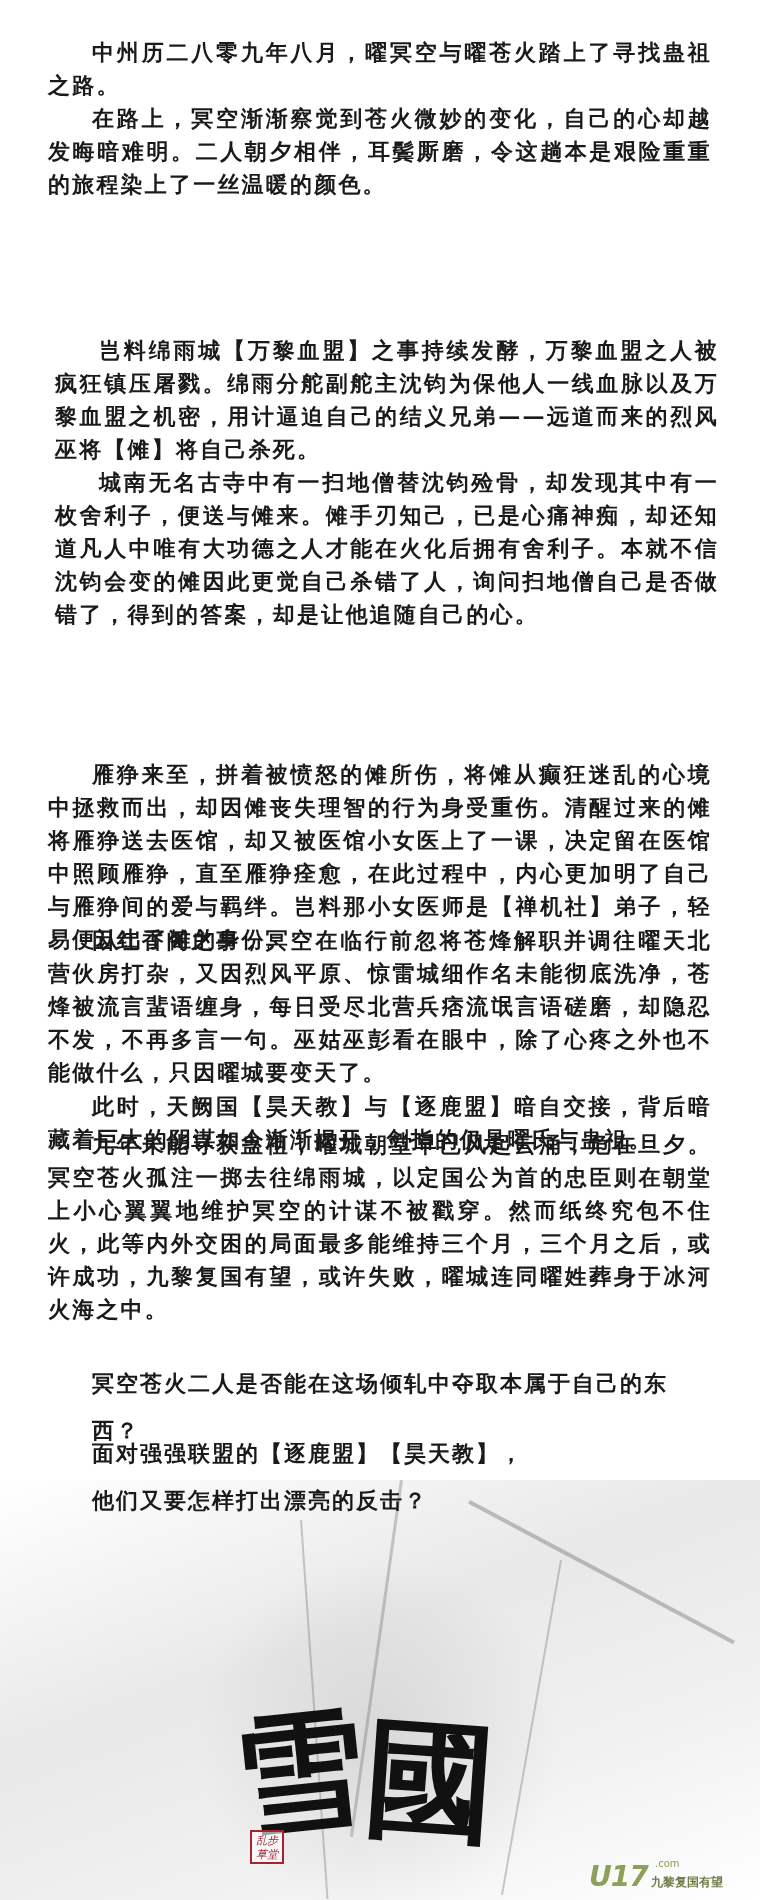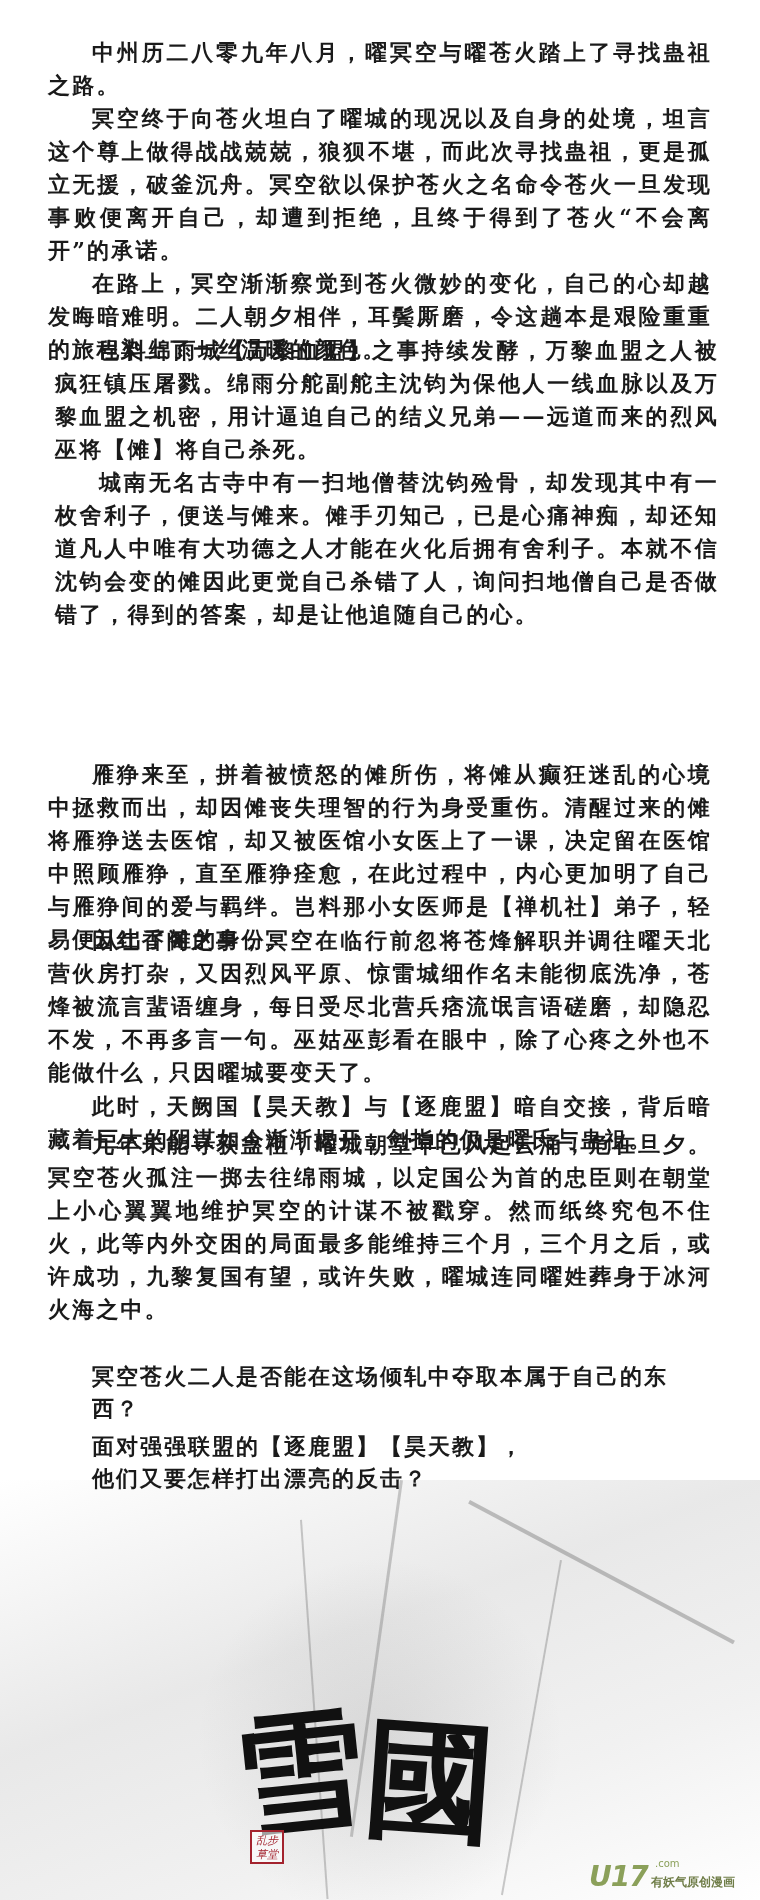--- a/index.html
+++ b/index.html
@@ -11,21 +11,21 @@
   }
   .page { position: absolute; left: 0; top: 0; width: 760px; height: 1900px; }
   .text-block {
     position: absolute; left: 48px; width: 664px;
     font-size: 22px; line-height: 33px; letter-spacing: 2.2px;
     font-weight: bold; text-align: justify;
   }
   .para { margin: 0; text-indent: 2em; }
   .closing {
     position: absolute; left: 92px; width: 600px;
-    font-size: 22px; line-height: 32px; letter-spacing: 2px; font-weight: bold;
+    font-size: 22px; line-height: 47px; letter-spacing: 2px; font-weight: bold;
   }
   .art {
     position: absolute; left: 0; top: 1480px; width: 760px; height: 420px;
     background:
       radial-gradient(ellipse 260px 260px at 380px 260px, rgba(120,120,120,0.18), rgba(255,255,255,0) 70%),
       linear-gradient(160deg, rgba(255,255,255,1) 0%, rgba(210,210,210,0.5) 40%, rgba(235,235,235,0.7) 70%, rgba(255,255,255,1) 100%);
     overflow: hidden;
   }
   .hair { position: absolute; background: rgba(110,110,110,0.35); transform-origin: top left; }
   .logo {
@@ -47,21 +47,20 @@
   .watermark .dotcom { position: absolute; left: 66px; top: 0; font-size: 10px; color: #8ba05a; }
   .watermark .slogan { position: absolute; left: 62px; top: 16px; font-size: 12px; color: #6f7d48; font-weight: bold; }
 </style>
 </head>
 <body>
 
 <div class="page">
 
   <div class="text-block" style="top:36px;">
     <p class="para">中州历二八零九年八月，曜冥空与曜苍火踏上了寻找蛊祖之路。</p>
-    <p class="para">冥空终于向苍火坦白了曜城的现况以及自身的处境，坦言这个尊上做得战战兢兢，狼狈不堪，而此次寻找蛊祖，更是孤立无援，破釜沉舟。冥空欲以保护苍火之名命令苍火一旦发现事败便离开自己，却遭到拒绝，且终于得到了苍火“不会离开”的承诺。</p>
     <p class="para">在路上，冥空渐渐察觉到苍火微妙的变化，自己的心却越发晦暗难明。二人朝夕相伴，耳鬓厮磨，令这趟本是艰险重重的旅程染上了一丝温暖的颜色。</p>
   </div>
 
   <div class="text-block" style="top:334px;margin-left:7px;">
     <p class="para">岂料绵雨城【万黎血盟】之事持续发酵，万黎血盟之人被疯狂镇压屠戮。绵雨分舵副舵主沈钧为保他人一线血脉以及万黎血盟之机密，用计逼迫自己的结义兄弟——远道而来的烈风巫将【傩】将自己杀死。</p>
     <p class="para">城南无名古寺中有一扫地僧替沈钧殓骨，却发现其中有一枚舍利子，便送与傩来。傩手刃知己，已是心痛神痴，却还知道凡人中唯有大功德之人才能在火化后拥有舍利子。本就不信沈钧会变的傩因此更觉自己杀错了人，询问扫地僧自己是否做错了，得到的答案，却是让他追随自己的心。</p>
   </div>
 
 
   <div class="text-block" style="top:758px;">
@@ -98,16 +97,16 @@
   <div class="logo">
     <span class="ch1">雪</span>
     <span class="ch2">國</span>
   </div>
 
   <div class="seal">乱步草堂</div>
 
   <div class="watermark">
     <span class="u17">U17</span>
     <span class="dotcom">.com</span>
-    <span class="slogan">有妖气原创漫画</span>
+    <span class="slogan">九黎复国有望</span>
   </div>
 
 </div>
 
 </body></html>

